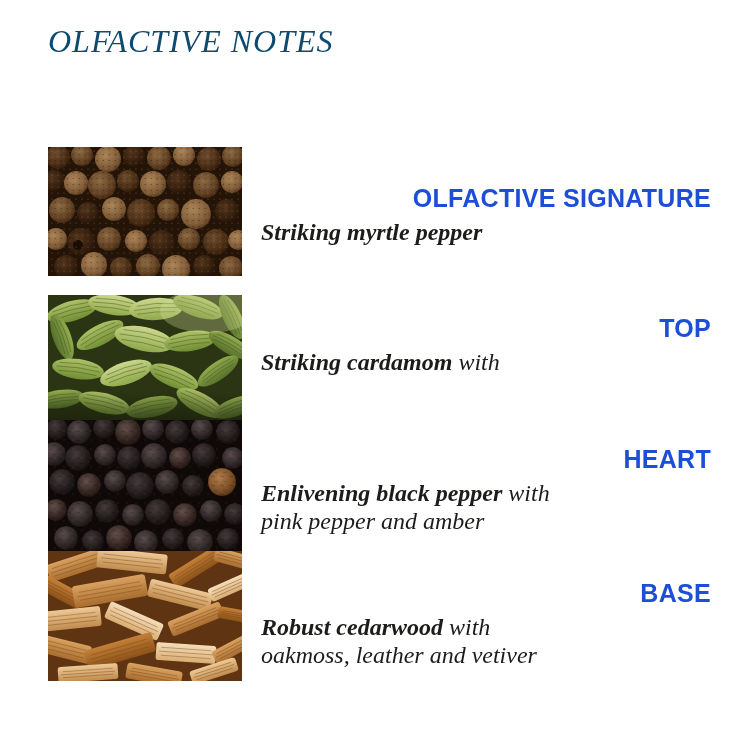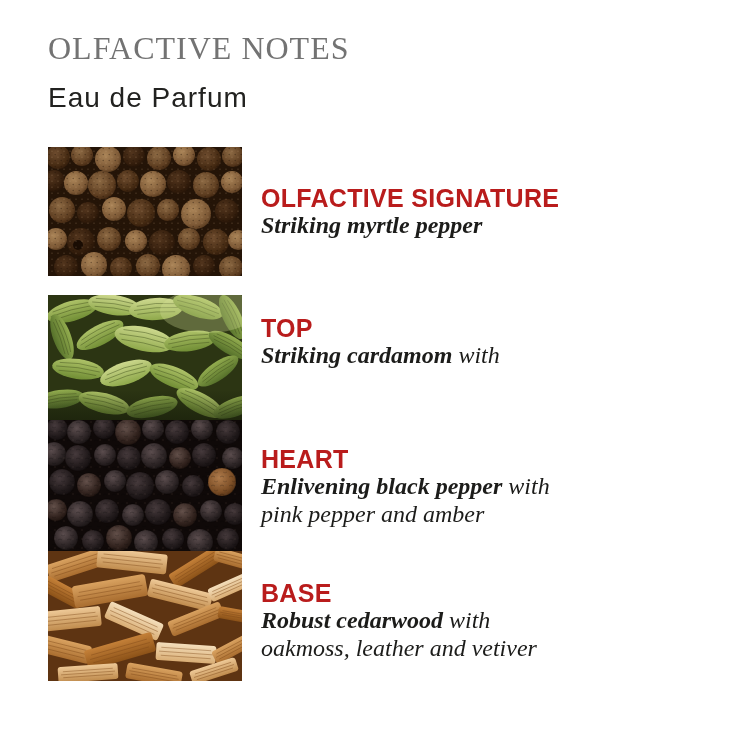--- a/index.html
+++ b/index.html
@@ -1,63 +1,62 @@
 <!DOCTYPE html>
 <html><head>
 <meta charset="utf-8">
 <style>
   html,body { margin:0; padding:0; background:#ffffff; }
   .page {
     position:relative; width:730px; height:730px; background:#ffffff;
     font-family:"Liberation Sans", sans-serif; color:#1d1d1b; overflow:hidden;
   }
   .title {
-    position:absolute; left:48px; top:32px;
+    position:absolute; left:48px; top:25px;
     font-family:"Liberation Serif", serif; font-size:32px; font-weight:400;
-    letter-spacing:1px; color:#737373; line-height:1;
+    letter-spacing:1px; color:#0c4a6e; line-height:1;font-style:italic;
   }
   .subtitle {
     position:absolute; left:48px; top:84px;
     font-size:28px; font-weight:300; letter-spacing:1px; color:#222220; line-height:1;
   }
   .tile {
     position:absolute; left:48px; width:194px; overflow:hidden; background:#2a1a0c;
   }
   .tile svg { display:block; }
   #tile-1 { top:147px; height:129px; }
   #tile-2 { top:295px; height:125px; }
   #tile-3 { top:420px; height:131px; }
   #tile-4 { top:551px; height:130px; }
   .section { position:absolute; left:261px; width:450px; }
   #sec-1 { top:185px; }
   #sec-2 { top:315px; }
   #sec-3 { top:446px; }
   #sec-4 { top:580px; }
   .sec-heading {
     font-family:"Liberation Sans", sans-serif; font-weight:700;
-    font-size:25px; line-height:26px; letter-spacing:0.3px; color:#b91c1c;
+    font-size:25px; line-height:26px; letter-spacing:0.3px; color:#1d4ed8;text-align:right;
   }
   .sec-desc {
-    margin-top:0;
+    margin-top:7px;
     font-family:"Liberation Serif", serif; font-style:italic;
     font-size:24px; line-height:28px; color:#1c1c1a;
   }
   .sec-desc .hl { font-weight:700; }
   
   .rib   { stroke:#42521e; stroke-width:0.8; fill:none; opacity:0.55; }
   .grain { stroke:#7d4717; stroke-width:0.8; fill:none; opacity:0.5; }
   .pep   { stroke:#0a0607; stroke-opacity:0.4; stroke-width:0.5; }
 </style>
 </head>
 <body>
 
 <div class="page">
 
   <div class="title">OLFACTIVE NOTES</div>
-  <div class="subtitle">Eau de Parfum</div>
 
   <div class="tile" id="tile-1" role="img" aria-label="myrtle-pepper-allspice-berries">
     <svg viewBox="0 0 194 129" width="194" height="129" xmlns="http://www.w3.org/2000/svg">
       <defs>
         <radialGradient id="a1" cx="40%" cy="35%" r="75%">
           <stop offset="0%" stop-color="#ab8558"></stop>
             <stop offset="70%" stop-color="#7c5835"></stop>
             <stop offset="100%" stop-color="#4a2f16"></stop>
         </radialGradient>
         <radialGradient id="a2" cx="40%" cy="35%" r="75%">

